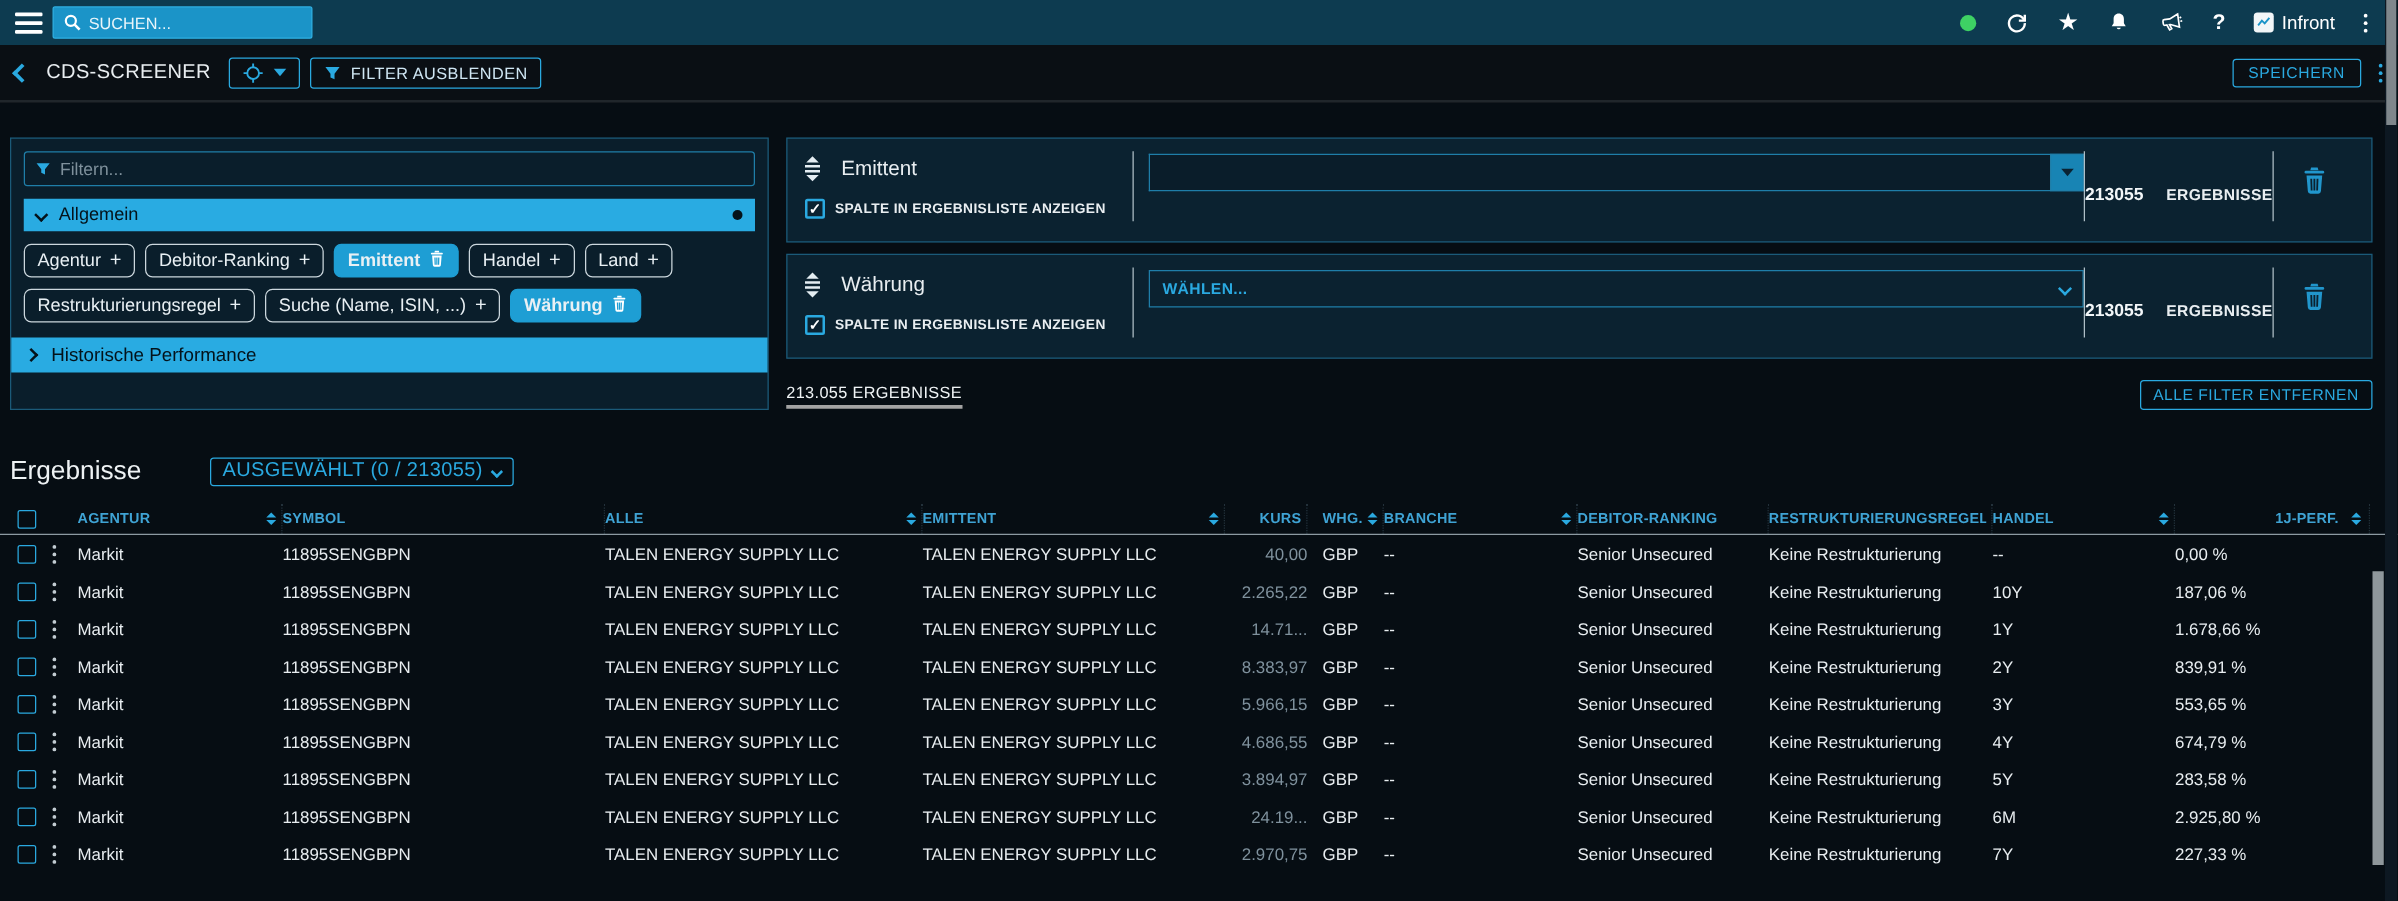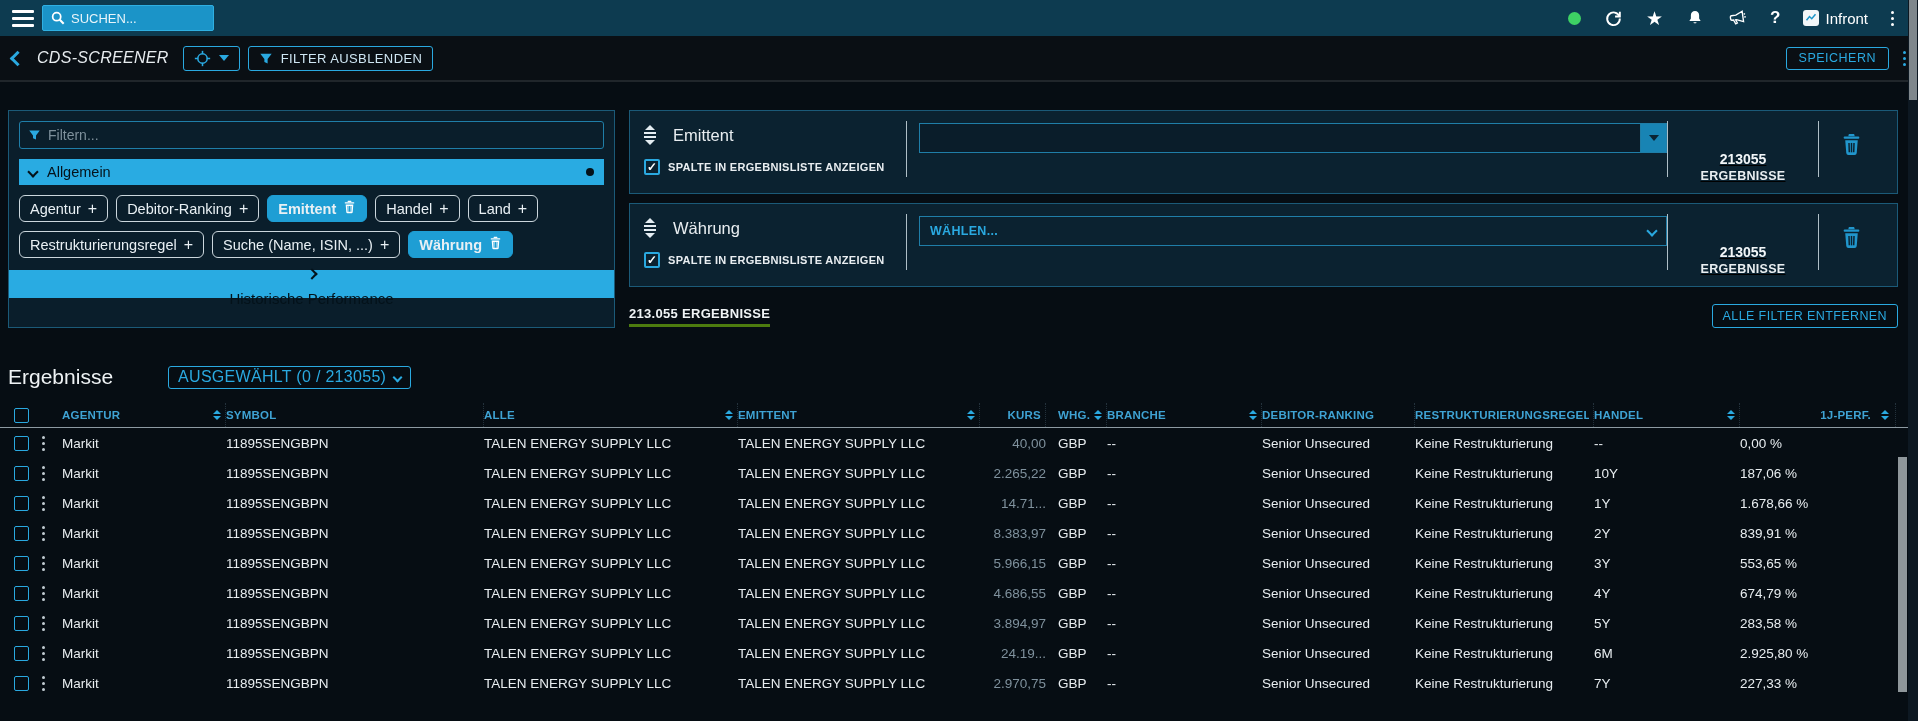--- a/index.html
+++ b/index.html
@@ -4,21 +4,21 @@
 <style>
   * { margin:0; padding:0; box-sizing:border-box; }
   html,body { width:1918px; height:721px; overflow:hidden; background:#060d13;
     font-family:"Liberation Sans", sans-serif; }
   .app { position:relative; width:1918px; height:721px; background:#060d13; }
 
   
   .topbar { height:36px; background:#0d3b50; display:flex; align-items:center; padding:0 10px; }
   .hamburger { width:22px; display:flex; flex-direction:column; gap:4px; cursor:pointer; margin:0 8px 0 2px;}
   .hamburger span { height:3px; background:#fff; border-radius:1px; }
-  .searchbox { width:172px; height:26px; background:#1b94c8; border:1px solid #2fb0e2; border-radius:2px;
+  .searchbox { width:208px; height:26px; background:#1b94c8; border:1px solid #2fb0e2; border-radius:2px;
     display:flex; align-items:center; padding:0 8px; gap:6px; }
   .searchbox input { flex:1; background:transparent; border:none; outline:none; color:#fff;
     font-size:13px; font-family:"Liberation Sans",sans-serif; }
   .searchbox input::placeholder { color:rgba(255,255,255,.9); }
   .top-icons { margin-left:auto; display:flex; align-items:center; gap:23px; padding-right:14px; }
   .status-dot { width:13px; height:13px; border-radius:50%; background:#3ed164; }
   .ticon { color:#fff; display:flex; align-items:center; }
   .help-q { color:#fff; font-size:17px; font-weight:bold; }
   .brand { display:flex; align-items:center; gap:6px; }
   .brand-logo { width:16px; height:16px; background:#f2f6f8; border-radius:3px; display:flex;
@@ -29,21 +29,21 @@
   .kebab i { width:3px; height:3px; border-radius:50%; background:currentColor; display:block; }
 
   
   .toolbar2 { height:46px; background:#0a0f14; display:flex; align-items:center; padding:0 12px;
     border-bottom:2px solid #20262b; }
   .chev { display:inline-block; border:solid #2aa9e0; border-width:0 3px 3px 0; padding:4px; }
   .chev.left { transform:rotate(135deg); }
   .chev.down { transform:rotate(45deg); }
   .chev.right { transform:rotate(-45deg); }
   .chev.black { border-color:#04121a; border-width:0 2px 2px 0; padding:3px; }
-  .screen-title { color:#e8edf0; font-size:16px; margin:0 14px 0 14px; letter-spacing:.3px;font-style:italic; }
+  .screen-title { color:#e8edf0; font-size:16px; margin:0 14px 0 14px; letter-spacing:.3px; }
   .tbtn { height:25px; border:1px solid #2aa9e0; border-radius:3px; background:transparent;
     display:flex; align-items:center; gap:8px; padding:0 10px; color:#2aa9e0; cursor:pointer; }
   .tbtn + .tbtn { margin-left:8px; }
   .tbtn .caret { width:0;height:0;border-left:5px solid transparent;border-right:5px solid transparent;
     border-top:6px solid #2aa9e0; }
   .tbtn-label { color:#cfe6f3; font-size:13px; letter-spacing:.4px; }
   .save-btn { margin-left:auto; height:23px; border:1px solid #2aa9e0; border-radius:3px;
     background:transparent; color:#2aa9e0; font-size:12.5px; letter-spacing:.5px; padding:0 12px; cursor:pointer;
     font-family:"Liberation Sans",sans-serif; }
   .kebab.blue { color:#2aa9e0; margin-left:14px; }
@@ -60,21 +60,21 @@
     gap:10px; padding:0 10px; font-size:14.5px; margin-bottom:10px; cursor:pointer; }
   .group-dot { margin-left:auto; width:8px; height:8px; border-radius:50%; background:#04121a; }
   .chip-row { display:flex; gap:8px; margin-bottom:9px; }
   .chip { height:27px; border:1px solid #ccd7dd; border-radius:6px; color:#e9f0f4; font-size:14.5px;
     display:flex; align-items:center; gap:7px; padding:0 10px; cursor:pointer; background:transparent; }
   .chip .plus { font-size:16px; color:#e9f0f4; }
   .chip.active { background:#1e9ed4; border-color:#1e9ed4; font-weight:bold; }
   .sections { margin:12px -10px 0; }
   .section-bar { height:28px; background:#29abe2; color:#04121a; font-size:15px; display:flex;
     align-items:center; gap:12px; padding:0 12px; margin-bottom:2px; cursor:pointer; }
-  .section-bar:last-child { margin-bottom:0;flex-direction:column; }
+  .section-bar:last-child { margin-bottom:0; }
 
   .right-panel { flex:1; display:flex; flex-direction:column; padding-right:10px; }
   .fbox { border:1px solid #1b5a78; background:#0b2230; height:84px; margin-bottom:9px;
     display:flex; align-items:stretch; padding:10px 14px; }
   .fbox-left { width:262px; }
   .fbox-head { display:flex; align-items:center; gap:17px; margin-top:4px; }
   .drag-handle { display:flex; flex-direction:column; align-items:center; gap:2px; cursor:grab; }
   .drag-handle .tri-u { width:0;height:0;border-left:5px solid transparent;border-right:5px solid transparent;
     border-bottom:5px solid #e4edf2; }
   .drag-handle .tri-d { width:0;height:0;border-left:5px solid transparent;border-right:5px solid transparent;
@@ -92,28 +92,28 @@
   .combo input { flex:1; background:#0a1d2a; border:1px solid #1f7ea8; border-right:none; outline:none;
     color:#e9eef1; padding:0 8px; font-family:"Liberation Sans",sans-serif; }
   .combo-btn { width:27px; background:#1884b4; border:1px solid #1f7ea8; display:flex; align-items:center;
     justify-content:center; cursor:pointer; }
   .combo-btn i { width:0;height:0;border-left:5px solid transparent;border-right:5px solid transparent;
     border-top:6px solid #0a2333; }
   .selbox { height:30px; margin-top:2px; border:1px solid #1f7ea8; display:flex; align-items:center;
     padding:0 10px; cursor:pointer; }
   .selbox .sel-ph { color:#2aa9e0; font-size:12.5px; font-weight:bold; letter-spacing:.3px; }
   .selbox .chev { margin-left:auto; padding:3px; border-width:0 2px 2px 0; }
-  .fbox-count { width:150px; display:flex; flex-direction:column; align-items:center; justify-content:flex-end;
-    padding-top:6px;text-decoration:underline; }
+  .fbox-count { width:150px; display:flex; align-items:center; justify-content:space-between;
+    padding-top:6px; }
   .count-num { color:#f2f6f8; font-size:14px; font-weight:bold; }
   .count-label { color:#e9eef1; font-size:12.5px; font-weight:bold; letter-spacing:.3px; margin-top:2px; }
   .fbox-trash { width:64px; display:flex; align-items:flex-start; justify-content:center; padding-top:12px; cursor:pointer; }
   .filters-footer { display:flex; align-items:center; justify-content:space-between; margin-top:8px; }
-  .results-link { color:#f0f4f6; font-size:13px; font-weight:bold; letter-spacing:.3px;
-    border-bottom:3px solid #4d7c0f; padding-bottom:3px; cursor:pointer; }
+  .results-link { color:#f0f4f6; font-size:13px; font-weight:normal; letter-spacing:.3px;
+    border-bottom:3px solid #a3a3a3; padding-bottom:3px; cursor:pointer; }
   .clear-btn { height:24px; border:1px solid #2aa9e0; border-radius:3px; background:transparent;
     color:#2aa9e0; font-size:12.5px; letter-spacing:.4px; padding:0 10px; cursor:pointer;
     font-family:"Liberation Sans",sans-serif; }
 
   
   .results { margin-top:32px; }
   .results-titlerow { display:flex; align-items:center; gap:14px; padding-left:8px; height:34px; }
   .results-title { color:#eef2f4; font-size:21px; }
   .selected-btn { height:23px; border:1px solid #2aa9e0; border-radius:3px; background:transparent;
     color:#2aa9e0; font-size:16px; letter-spacing:.3px; display:flex; align-items:center; gap:8px;

